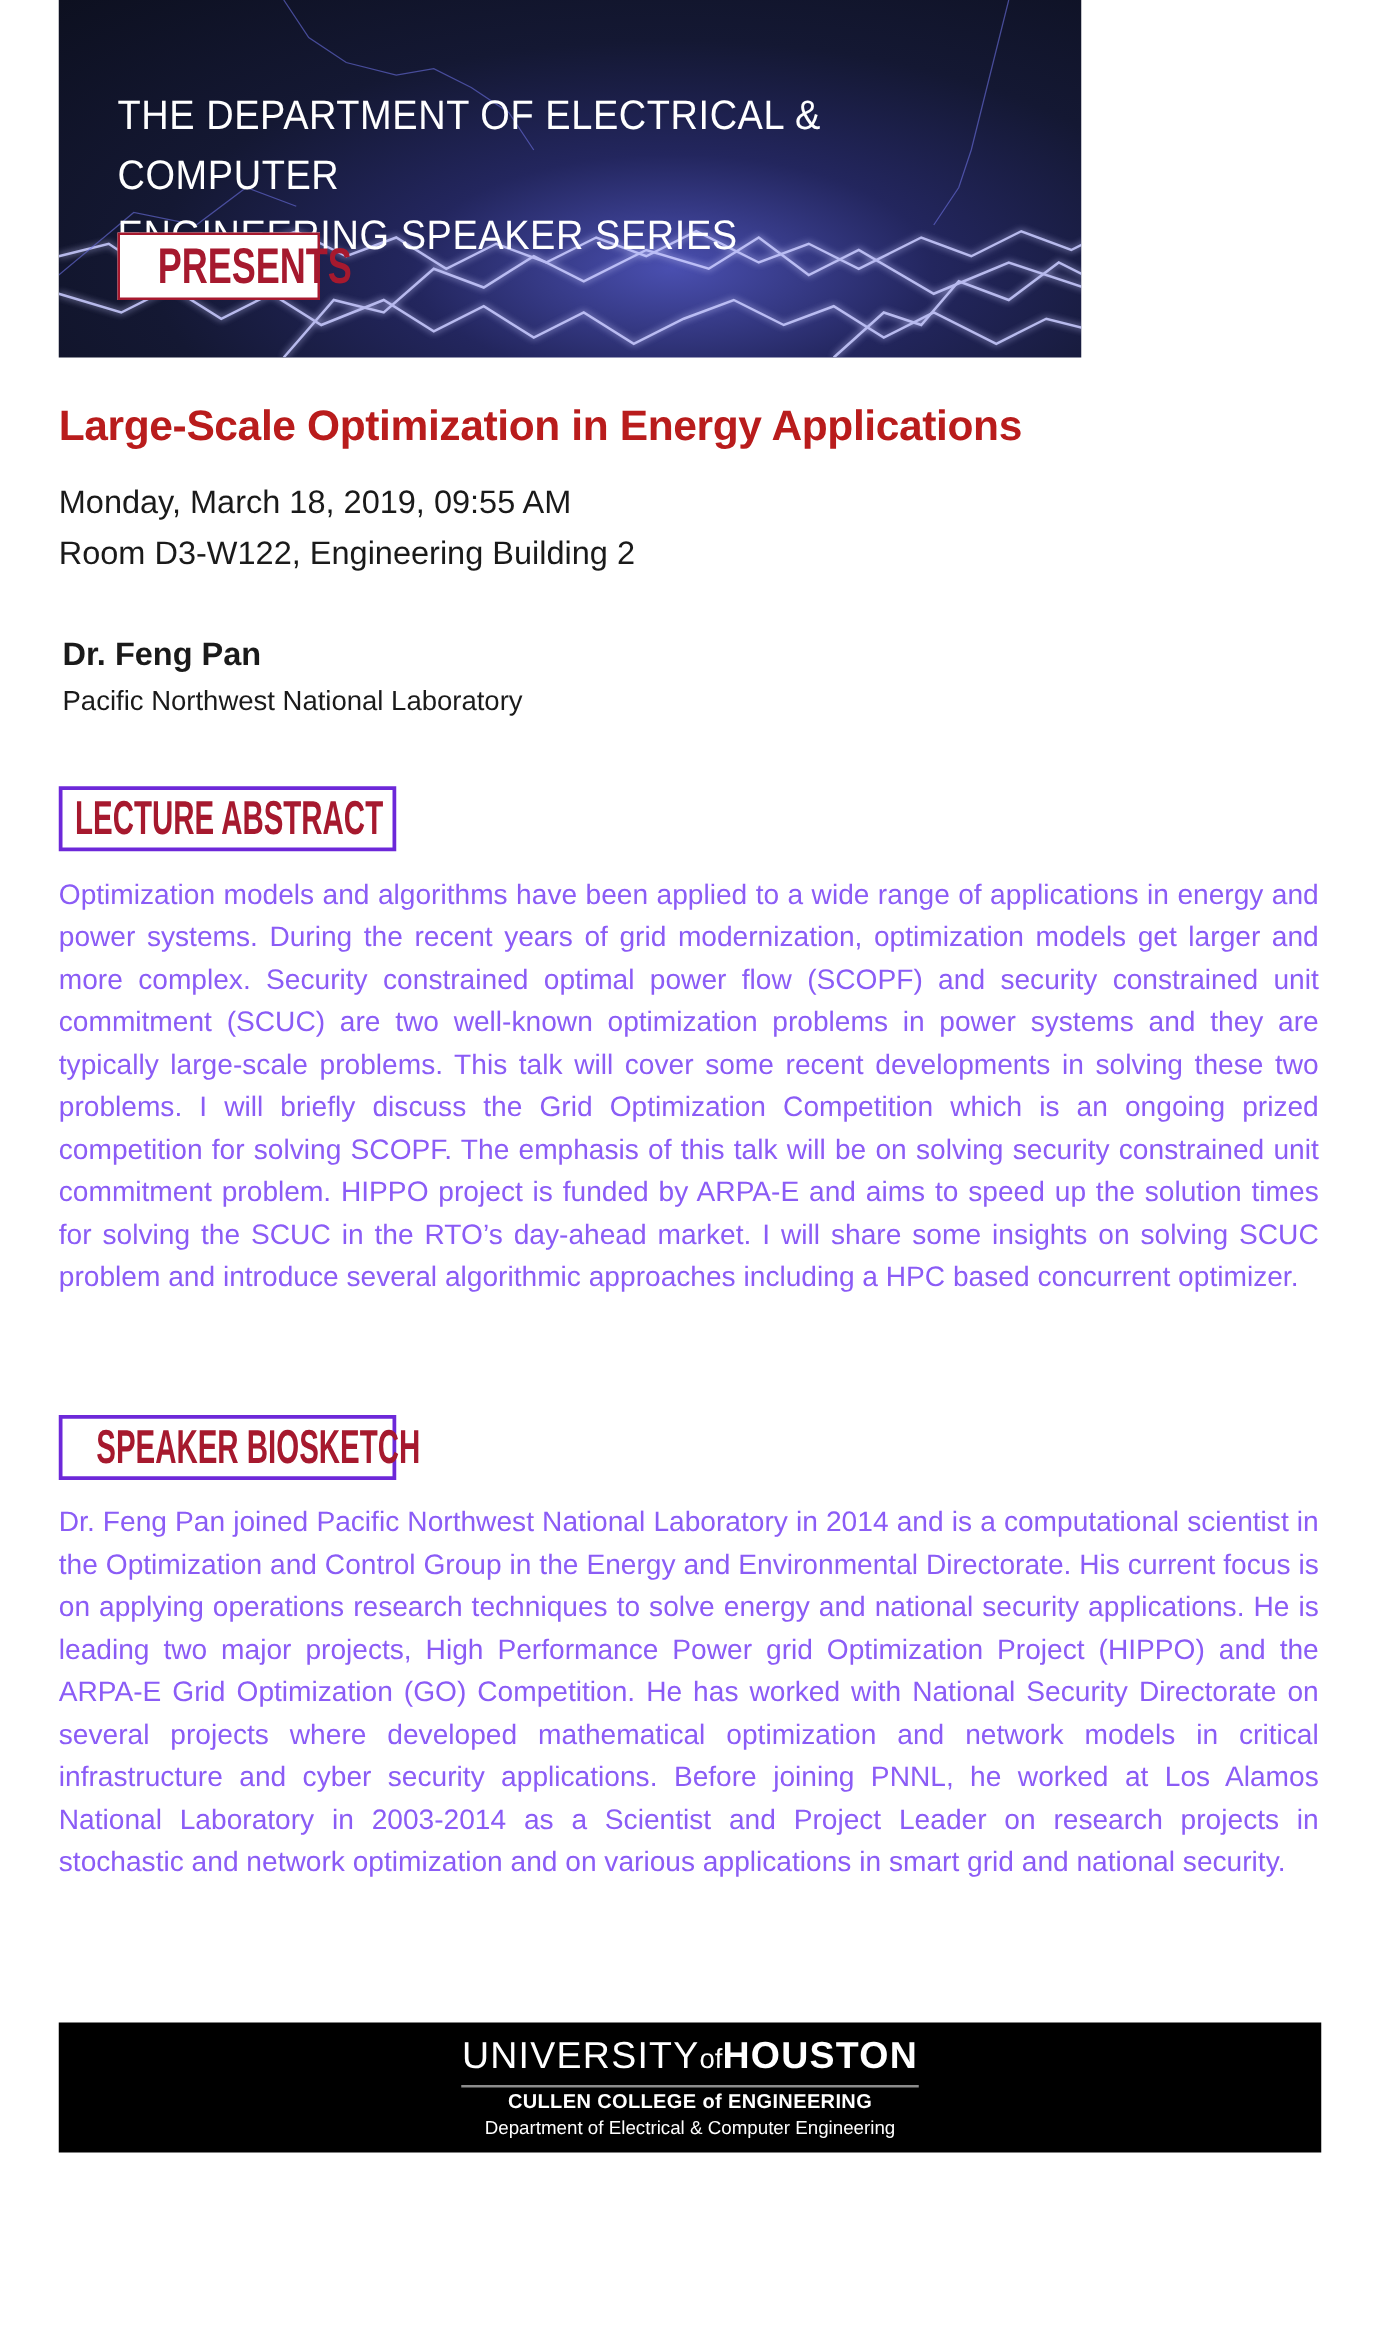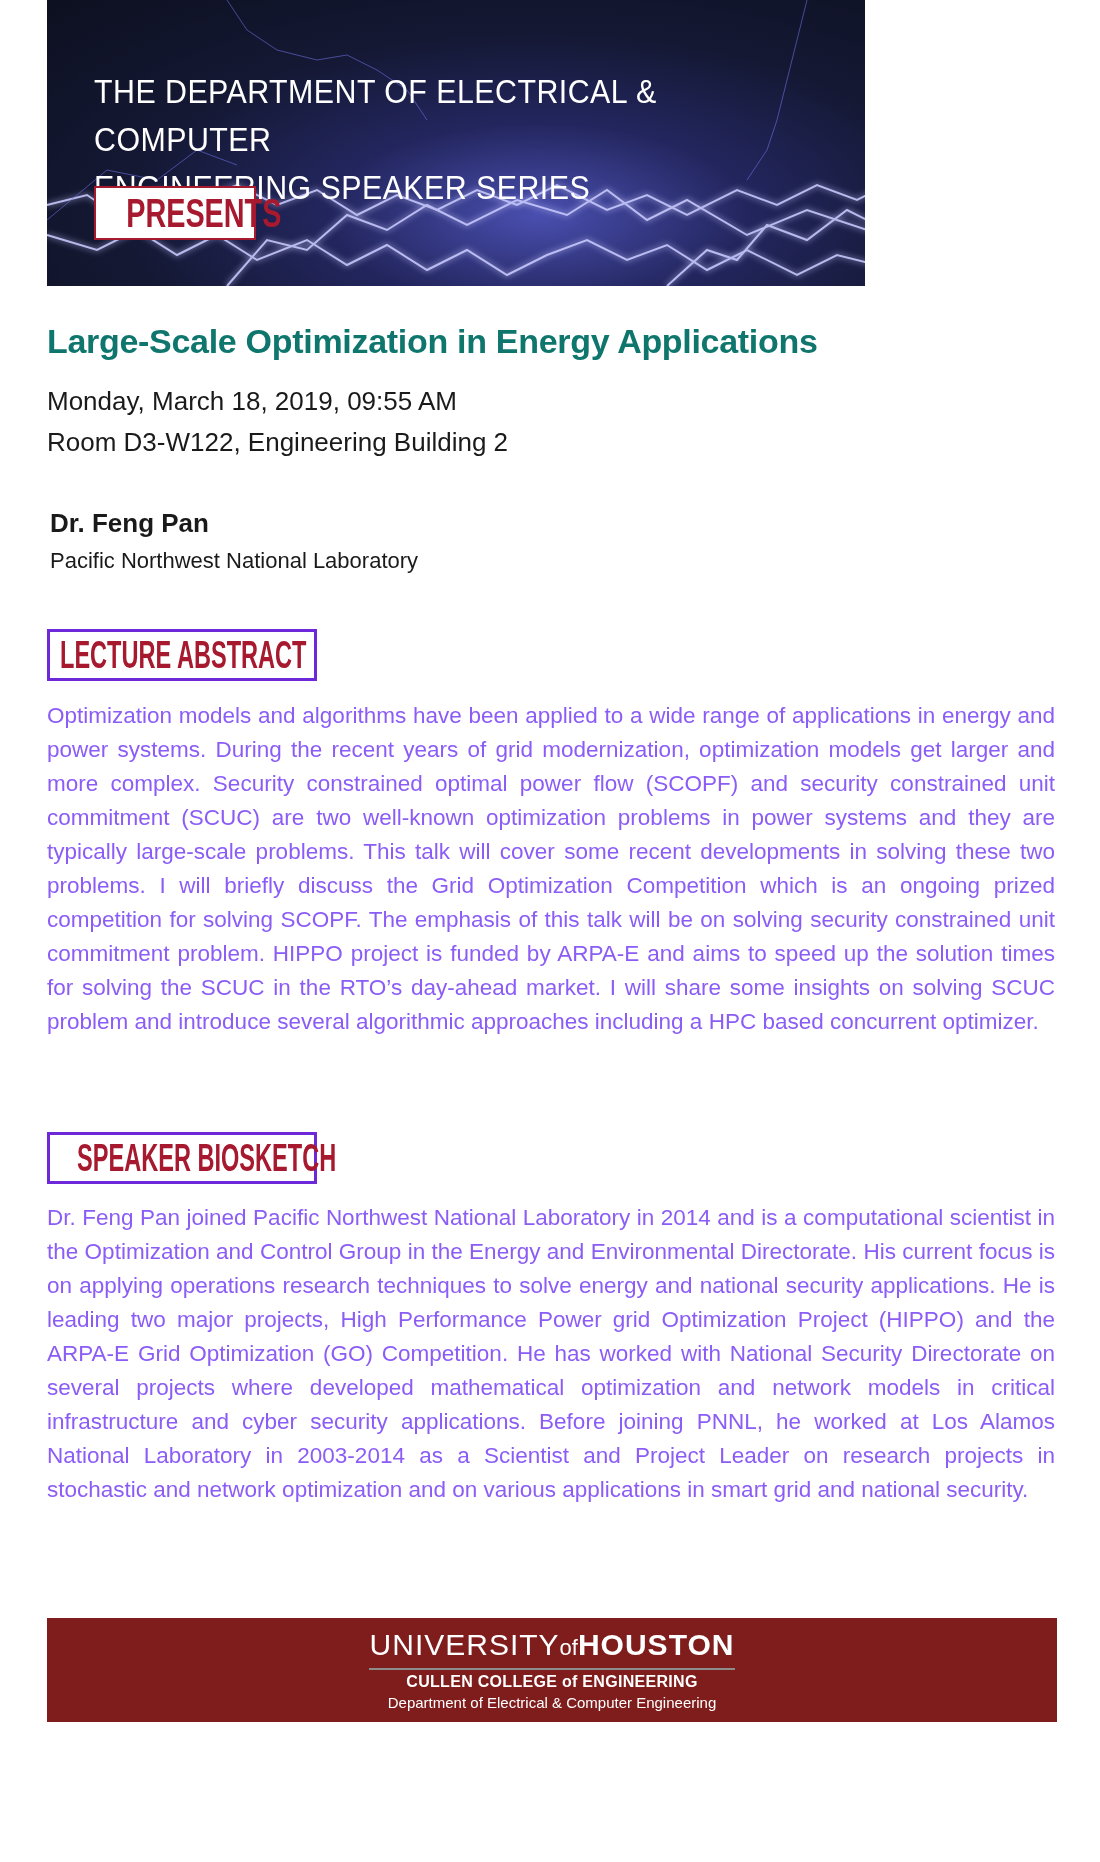--- a/index.html
+++ b/index.html
@@ -5,34 +5,34 @@
   html, body { margin:0; padding:0; background:#ffffff; }
   body { width:1100px; height:1862px; position:relative; overflow:hidden; font-family:"Liberation Sans", sans-serif; color:#1a1a1a; }
   .banner { position:absolute; left:47px; top:0; width:818px; height:286px; overflow:hidden;
     background: radial-gradient(ellipse at 60% 75%, #4a4fb0 0%, #23265e 30%, #141833 60%, #0d1020 100%); }
   .banner svg { position:absolute; left:0; top:0; }
   .banner-title { position:absolute; left:47px; top:68px; color:#ffffff; font-family:"Liberation Sans", sans-serif;
     font-size:33px; line-height:48px; letter-spacing:0.5px; font-weight:normal; transform:scaleX(0.92); transform-origin:left; }
   .presents { position:absolute; left:47px; top:186px; width:162px; height:54px; background:#fff; border:2px solid #a6192e;
     box-sizing:border-box; display:flex; align-items:center; justify-content:flex-start; }
   .presents span { color:#a6192e; font-weight:bold; font-size:40px; font-family:"Liberation Sans Narrow","Liberation Sans", sans-serif; transform:scaleX(0.72); letter-spacing:0px; }
-  .talk-title { position:absolute; left:47px; top:322px; color:#0f766e; font-size:34px; font-weight:bold; letter-spacing:-0.3px; }
+  .talk-title { position:absolute; left:47px; top:322px; color:#b91c1c; font-size:34px; font-weight:bold; letter-spacing:-0.3px; }
   .date, .room { position:absolute; left:47px; font-size:26px; font-weight:normal; color:#1a1a1a; }
   .date { top:386px; } .room { top:427px; }
   .speaker-name { position:absolute; left:50px; top:508px; font-size:26px; font-weight:bold; }
   .speaker-affil { position:absolute; left:50px; top:548px; font-size:22px; }
   .section-box { position:absolute; left:47px; height:52px; border:3px solid #6d28d9; box-sizing:border-box; background:#fff;
     display:flex; align-items:center; justify-content:flex-start; padding-left:10px; }
   .section-box span { color:#a6192e; font-weight:bold; font-size:38px; display:inline-block; transform:scaleX(0.62); transform-origin:left; white-space:nowrap; }
   .abstract-box { top:629px; width:270px; }
   .bio-box { top:1132px; width:270px;padding-left:27px; }
   .para { position:absolute; left:47px; width:1008px; font-size:22.5px; line-height:34px; text-align:justify; color:#8b5cf6; }
   .abstract-text { top:699px; }
   .bio-text { top:1201px; }
-  .footer { position:absolute; left:47px; top:1618px; width:1010px; height:104px; background:#7f1d1d; }
+  .footer { position:absolute; left:47px; top:1618px; width:1010px; height:104px; background:#000000; }
   .uh { position:absolute; left:0; width:100%; text-align:center; color:#fff; }
   .uh-line1 { top:10px; font-size:30px; letter-spacing:1px; }
   .uh-line1 .of { font-size:22px; letter-spacing:0; }
   .uh-line1 .houston { font-weight:bold; }
   .uh-rule { position:absolute; left:322px; width:366px; top:50px; height:2px; background:#8c8c8c; }
   .uh-line2 { top:55px; font-size:16px; font-weight:bold; letter-spacing:0.3px; }
   .uh-line3 { top:76px; font-size:15px; }
 </style>
 </head>
 <body>

